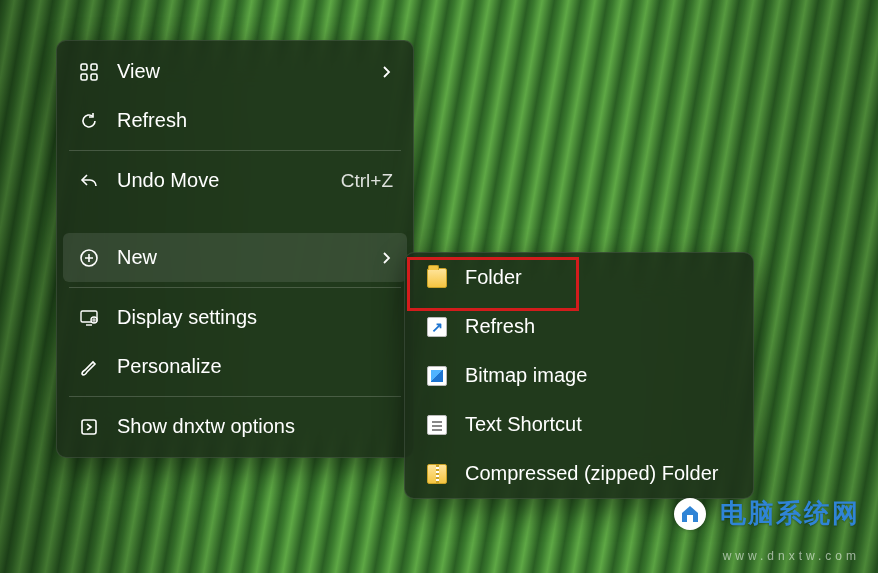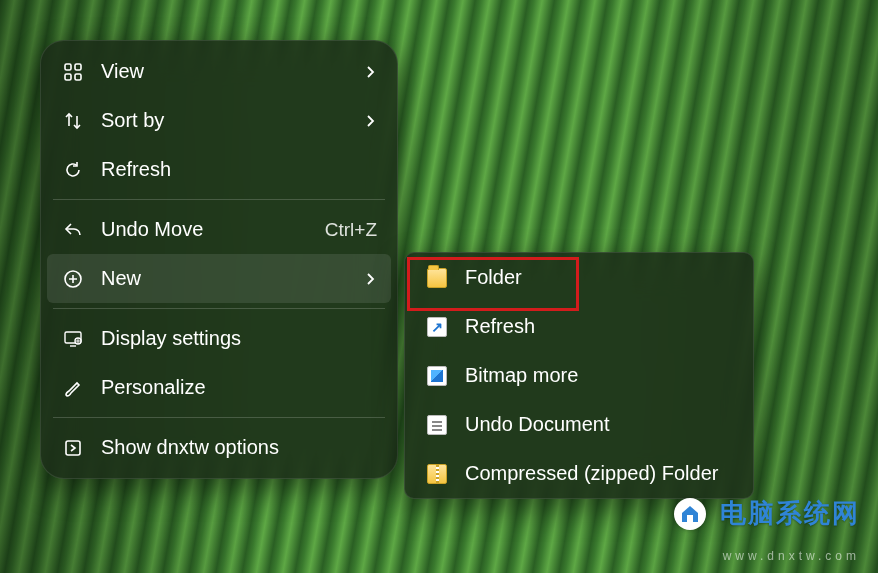--- a/index.html
+++ b/index.html
@@ -17,33 +17,33 @@
   .menu {
     position: absolute;
     background: rgba(25, 40, 22, 0.80);
     backdrop-filter: blur(20px);
     border: 1px solid rgba(255,255,255,0.10);
     border-radius: 10px;
     box-shadow: 0 10px 30px rgba(0,0,0,0.45);
     color: #fff;
     padding: 6px;
   }
-  .primary-menu { left: 40px; top: 40px; width: 358px; border-radius: 24px; }
+  .primary-menu { left: 56px; top: 40px; width: 358px; }
   .submenu { left: 404px; top: 252px; width: 350px; padding: 0 6px; }
 
   .item {
     display: flex;
     align-items: center;
     height: 49px;
     padding: 0 14px;
     border-radius: 6px;
     font-size: 20px;
     cursor: default;
   }
-  .item.hover { background: rgba(255,255,255,0.10); }
+  .item.hover { background: rgba(255,255,255,0.10); margin-top: 28px; }
   .item .icon, .item .fileicon {
     width: 24px; height: 24px;
     margin-right: 16px;
     display: inline-flex; align-items: center; justify-content: center;
     flex: 0 0 24px;
   }
   .item .label { flex: 1; white-space: nowrap; }
   .item .accel { color: rgba(255,255,255,0.85); font-size: 19px; margin-left: 25px; }
   .item .chevron { width: 14px; display:inline-flex; align-items:center; justify-content:center; margin-left: 8px; }
 
@@ -101,36 +101,20 @@
       </svg>
     </span>
     <span class="label">View</span>
     <span class="chevron">
       <svg width="10" height="14" viewBox="0 0 10 14" stroke="#fff" stroke-width="1.8" fill="none">
           <path d="M3 2l5 5-5 5"></path>
         </svg>
     </span>
   </div>
 
-  <div class="item">
-    <span class="icon">
-      <svg width="20" height="20" viewBox="0 0 20 20" stroke="#fff" stroke-width="1.6" fill="none">
-        <path d="M6 3v12"></path>
-          <path d="M3 6l3-3 3 3"></path>
-        <path d="M14 17V5"></path>
-          <path d="M11 14l3 3 3-3"></path>
-      </svg>
-    </span>
-    <span class="label">Sort by</span>
-    <span class="chevron">
-      <svg width="10" height="14" viewBox="0 0 10 14" stroke="#fff" stroke-width="1.8" fill="none">
-          <path d="M3 2l5 5-5 5"></path>
-        </svg>
-    </span>
-  </div>
 
   <div class="item">
     <span class="icon">
       <svg width="20" height="20" viewBox="0 0 20 20" stroke="#fff" stroke-width="1.6" fill="none">
         <path d="M16 10a6 6 0 1 1-2-4.5"></path>
           <path d="M14 2v4h-4"></path>
       </svg>
     </span>
     <span class="label">Refresh</span>
   </div>
@@ -209,27 +193,27 @@
   <div class="item">
     <span class="fileicon">
         <span class="fi fi-shortcut"></span>
       </span>
     <span class="label">Refresh</span>
   </div>
   <div class="item">
     <span class="fileicon">
         <span class="fi fi-bitmap"></span>
       </span>
-    <span class="label">Bitmap more</span>
+    <span class="label">Bitmap image</span>
   </div>
   <div class="item">
     <span class="fileicon">
         <span class="fi fi-text"></span>
       </span>
-    <span class="label">Undo Document</span>
+    <span class="label">Text Shortcut</span>
   </div>
   <div class="item">
     <span class="fileicon">
         <span class="fi fi-zip"></span>
       </span>
     <span class="label">Compressed (zipped) Folder</span>
   </div>
 </div>
 
 <div class="highlight-box"></div>

